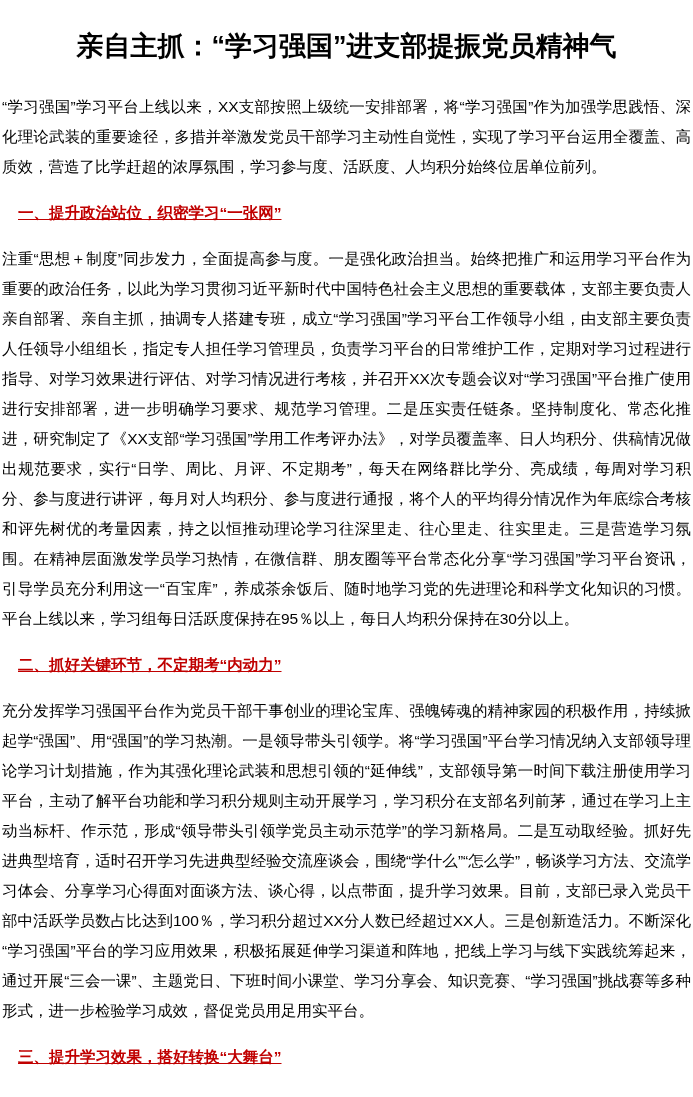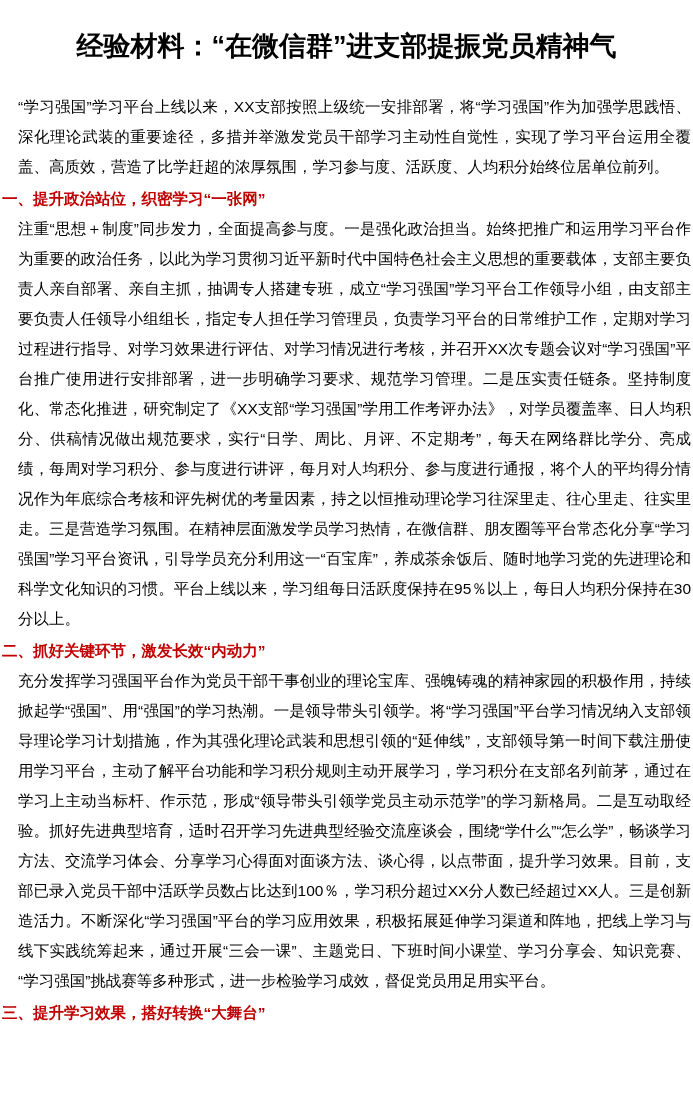--- a/index.html
+++ b/index.html
@@ -25,45 +25,46 @@
     text-align: center;
     letter-spacing: 0px;
     margin: 0 0 26px 0;
     padding: 0 2px;
   }
   .body-p {
     font-size: 15.5px;
     line-height: 30px;
     text-align: justify;
     text-justify: inter-ideograph;
-    margin: 0 0 2px 16px;
+    margin: 0 0 2px 0;
     letter-spacing: 0px;
   }
   .section-heading {
     font-size: 15.5px;
     line-height: 30px;
     font-weight: bold;
     color: #c00000;
-    margin: 0;
+    margin: 16px;
     letter-spacing: 0px;
+    text-decoration: underline;
   }
 </style>
 </head>
 <body>
 
 <div class="page">
 
-  <h1 class="doc-title">经验材料：“在微信群”进支部提振党员精神气</h1>
+  <h1 class="doc-title">亲自主抓：“学习强国”进支部提振党员精神气</h1>
 
   <p class="body-p">“学习强国”学习平台上线以来，XX支部按照上级统一安排部署，将“学习强国”作为加强学思践悟、深化理论武装的重要途径，多措并举激发党员干部学习主动性自觉性，实现了学习平台运用全覆盖、高质效，营造了比学赶超的浓厚氛围，学习参与度、活跃度、人均积分始终位居单位前列。</p>
 
   <p class="section-heading">一、提升政治站位，织密学习“一张网”</p>
 
   <p class="body-p">注重“思想＋制度”同步发力，全面提高参与度。一是强化政治担当。始终把推广和运用学习平台作为重要的政治任务，以此为学习贯彻习近平新时代中国特色社会主义思想的重要载体，支部主要负责人亲自部署、亲自主抓，抽调专人搭建专班，成立“学习强国”学习平台工作领导小组，由支部主要负责人任领导小组组长，指定专人担任学习管理员，负责学习平台的日常维护工作，定期对学习过程进行指导、对学习效果进行评估、对学习情况进行考核，并召开XX次专题会议对“学习强国”平台推广使用进行安排部署，进一步明确学习要求、规范学习管理。二是压实责任链条。坚持制度化、常态化推进，研究制定了《XX支部“学习强国”学用工作考评办法》，对学员覆盖率、日人均积分、供稿情况做出规范要求，实行“日学、周比、月评、不定期考”，每天在网络群比学分、亮成绩，每周对学习积分、参与度进行讲评，每月对人均积分、参与度进行通报，将个人的平均得分情况作为年底综合考核和评先树优的考量因素，持之以恒推动理论学习往深里走、往心里走、往实里走。三是营造学习氛围。在精神层面激发学员学习热情，在微信群、朋友圈等平台常态化分享“学习强国”学习平台资讯，引导学员充分利用这一“百宝库”，养成茶余饭后、随时地学习党的先进理论和科学文化知识的习惯。平台上线以来，学习组每日活跃度保持在95％以上，每日人均积分保持在30分以上。</p>
 
-  <p class="section-heading">二、抓好关键环节，激发长效“内动力”</p>
+  <p class="section-heading">二、抓好关键环节，不定期考“内动力”</p>
 
   <p class="body-p">充分发挥学习强国平台作为党员干部干事创业的理论宝库、强魄铸魂的精神家园的积极作用，持续掀起学“强国”、用“强国”的学习热潮。一是领导带头引领学。将“学习强国”平台学习情况纳入支部领导理论学习计划措施，作为其强化理论武装和思想引领的“延伸线”，支部领导第一时间下载注册使用学习平台，主动了解平台功能和学习积分规则主动开展学习，学习积分在支部名列前茅，通过在学习上主动当标杆、作示范，形成“领导带头引领学党员主动示范学”的学习新格局。二是互动取经验。抓好先进典型培育，适时召开学习先进典型经验交流座谈会，围绕“学什么”“怎么学”，畅谈学习方法、交流学习体会、分享学习心得面对面谈方法、谈心得，以点带面，提升学习效果。目前，支部已录入党员干部中活跃学员数占比达到100％，学习积分超过XX分人数已经超过XX人。三是创新造活力。不断深化“学习强国”平台的学习应用效果，积极拓展延伸学习渠道和阵地，把线上学习与线下实践统筹起来，通过开展“三会一课”、主题党日、下班时间小课堂、学习分享会、知识竞赛、“学习强国”挑战赛等多种形式，进一步检验学习成效，督促党员用足用实平台。</p>
 
   <p class="section-heading">三、提升学习效果，搭好转换“大舞台”</p>
 
 
 </div>
 
 </body></html>

